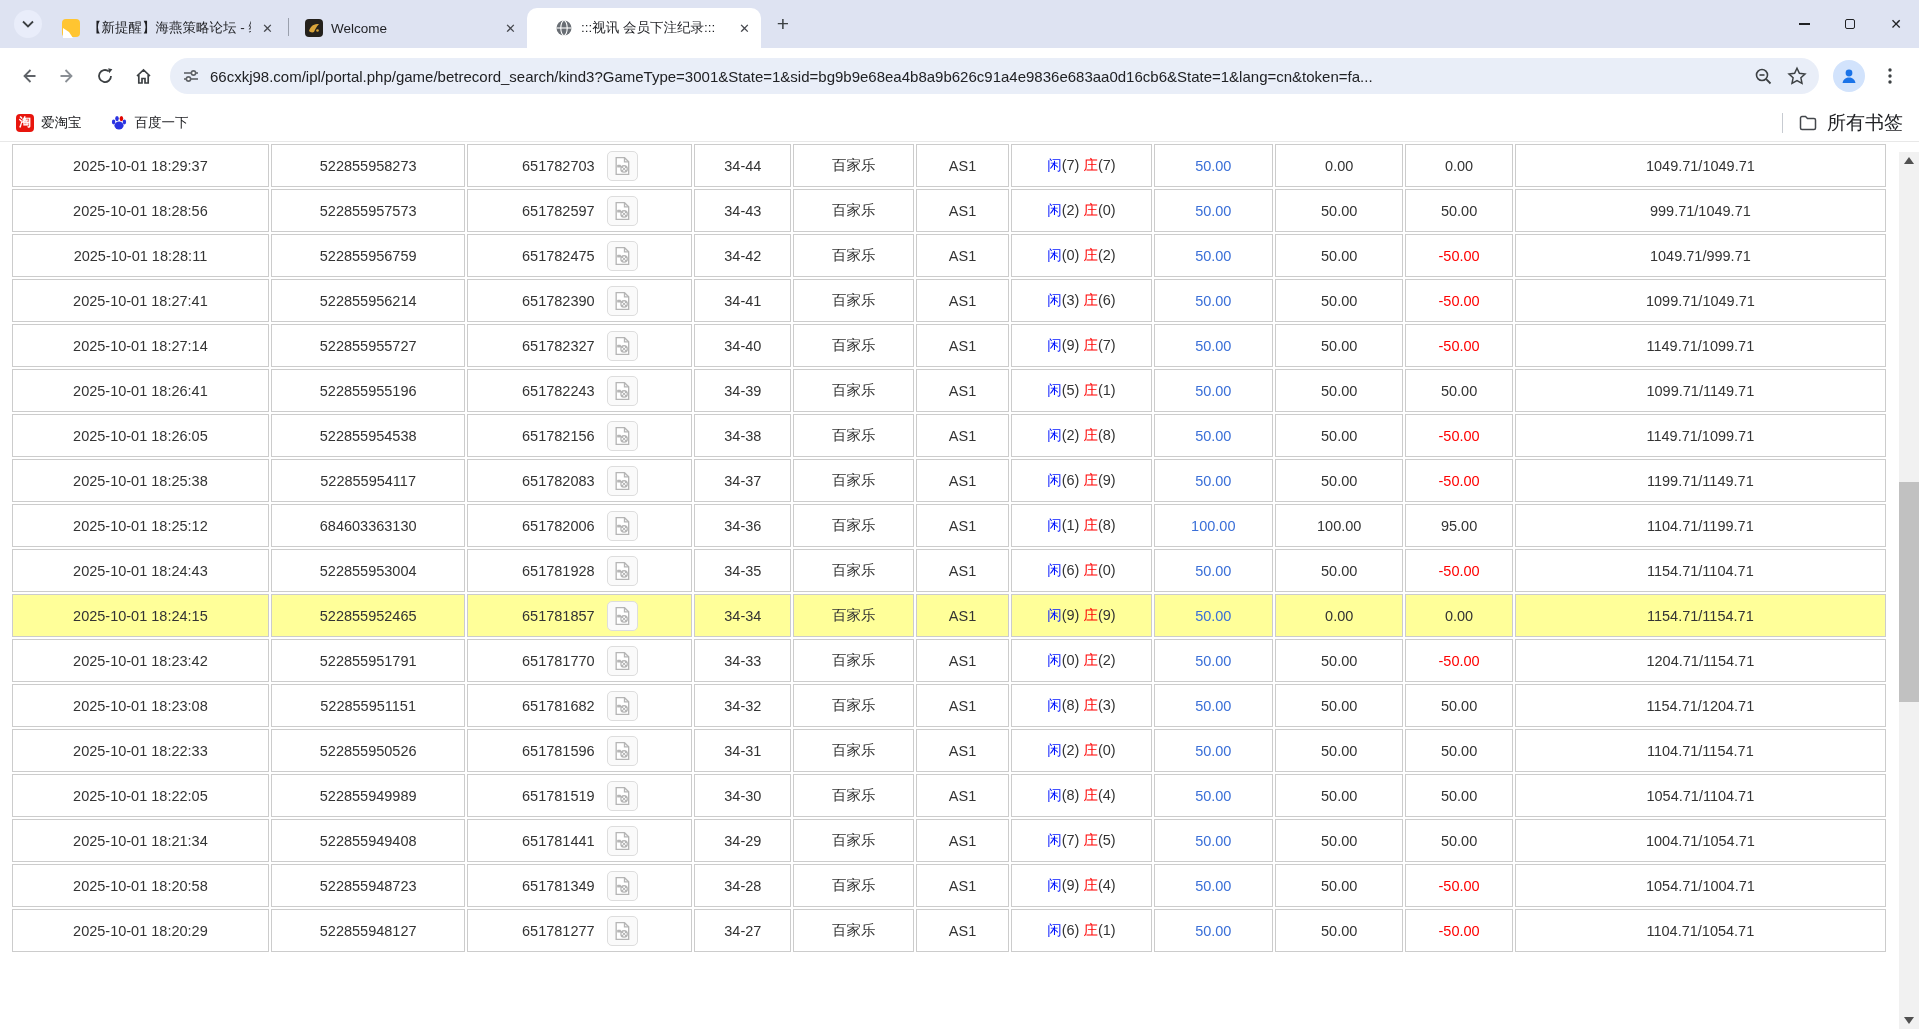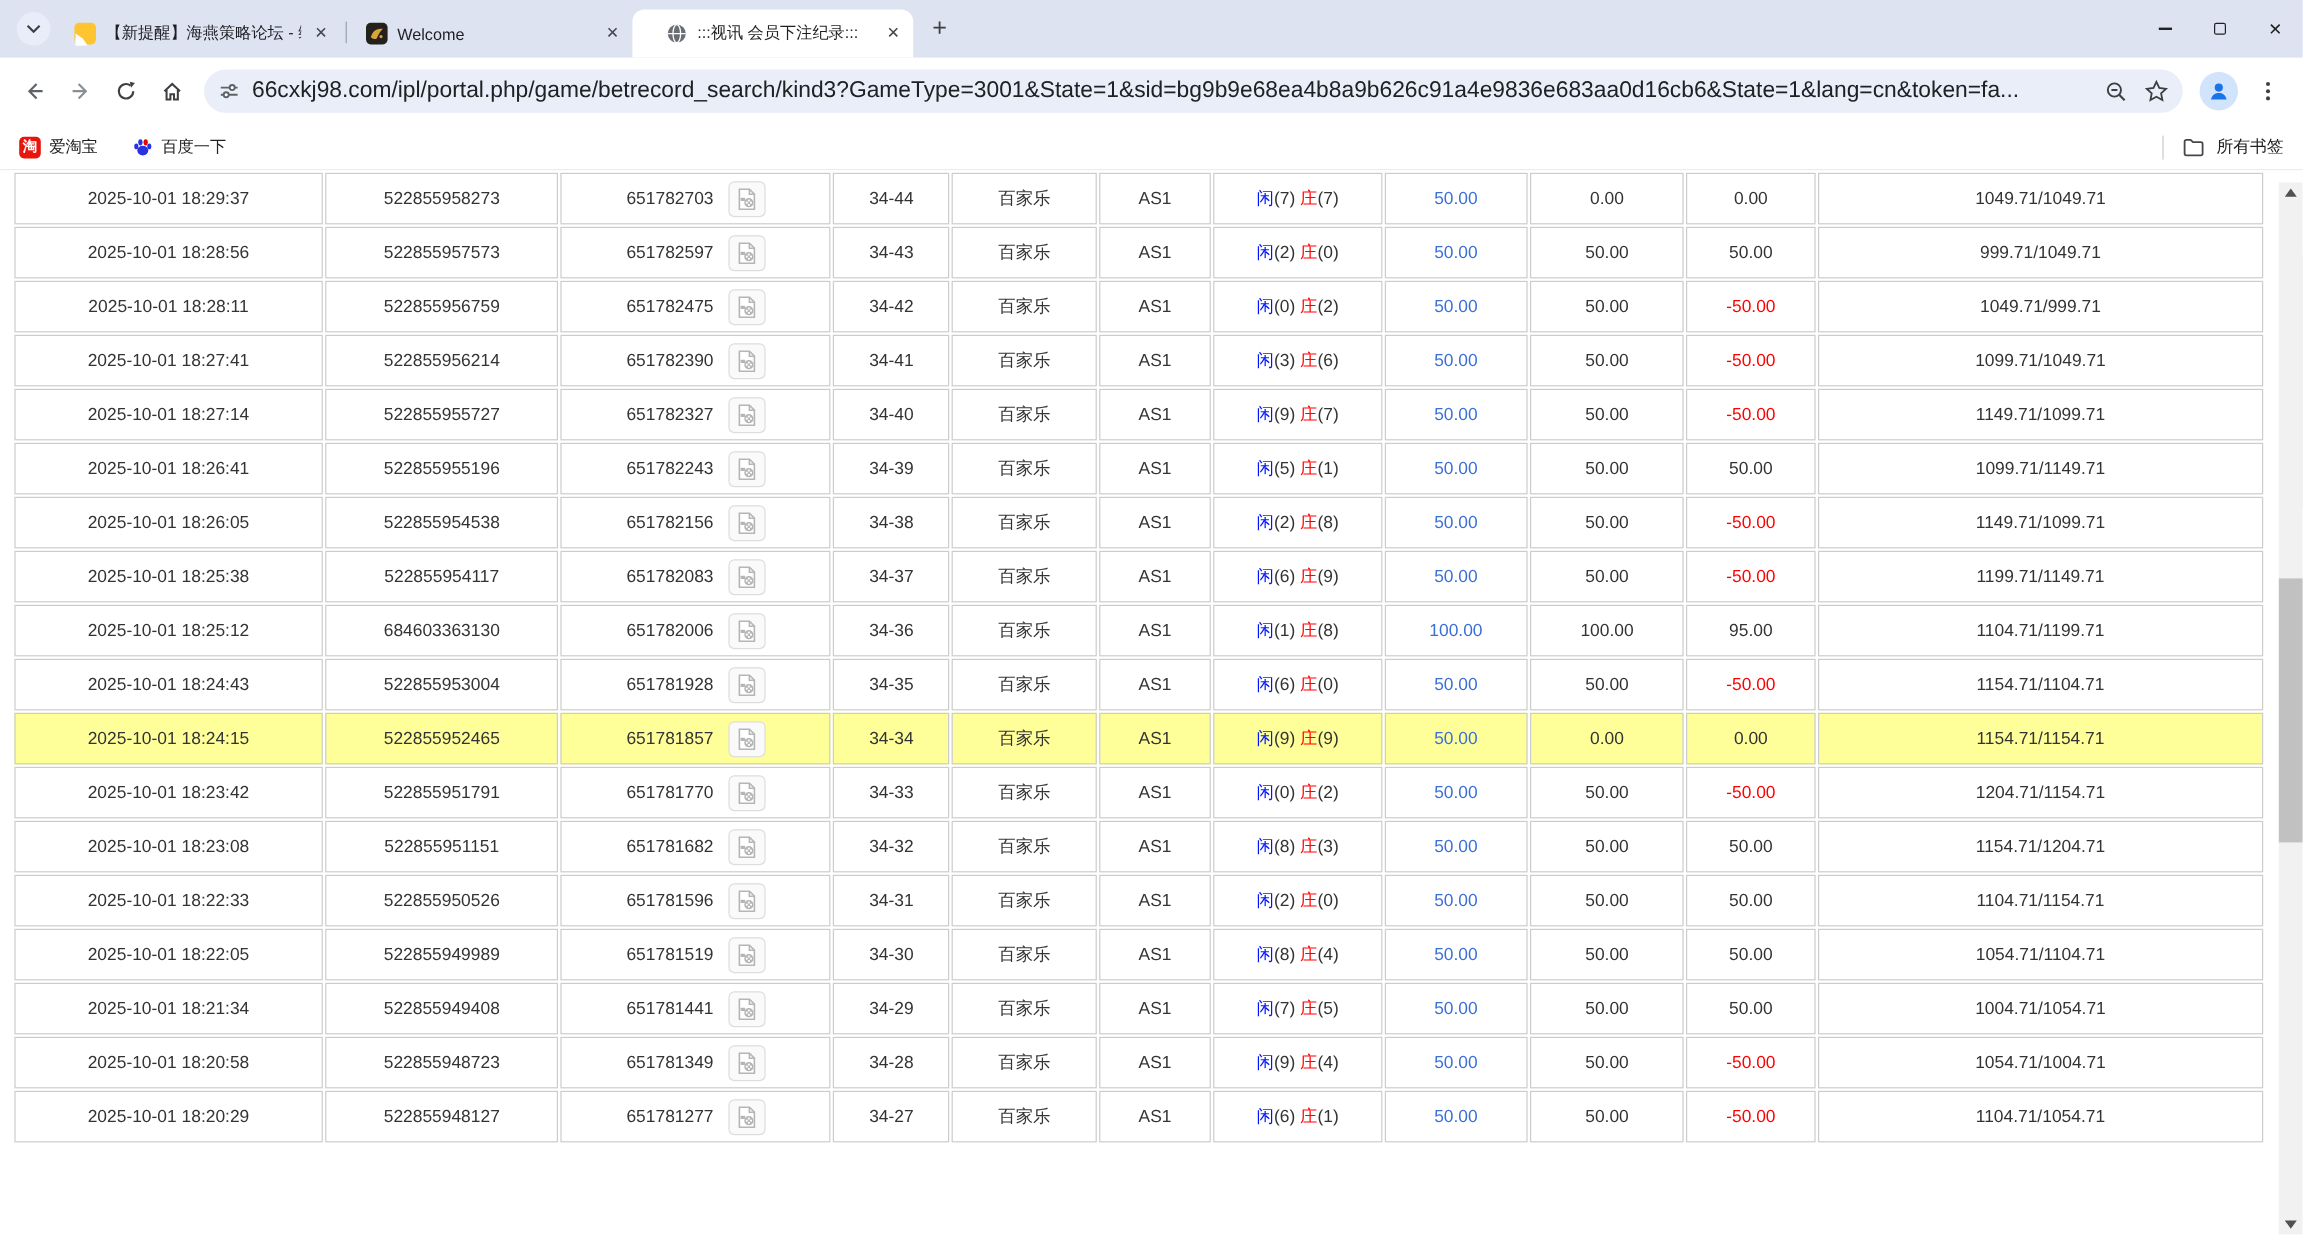--- a/index.html
+++ b/index.html
@@ -31,21 +31,21 @@
   .fav-yellow::after { content:""; position:absolute; left:1px; bottom:-1px; border:4px solid transparent;
     border-left:6px solid #fff; border-bottom:6px solid #fff; }
   .fav-dark { background:#24211c; border-radius:4px; width:18px; height:18px; display:flex; align-items:center; justify-content:center; }
 
   
   .toolbar { height:56px; background:#fff; display:flex; align-items:center; padding:0 10px; }
   .nav-btn { width:38px; height:38px; border-radius:50%; display:flex; align-items:center; justify-content:center;
     color:#5f6368; flex:0 0 38px; cursor:pointer; }
   .omnibox { flex:1; height:36px; background:#e9eef8; border-radius:18px; margin:0 8px; display:flex;
     align-items:center; padding:0 12px; min-width:0; }
-  .omni-url { flex:1; font-size:19px; color:#202124; white-space:nowrap; overflow:hidden; margin-left:10px; }
+  .omni-url { flex:1; font-size:15px; color:#202124; white-space:nowrap; overflow:hidden; margin-left:10px; }
   .omni-icons { display:flex; align-items:center; gap:14px; margin-left:8px; }
   .avatar { width:32px; height:32px; border-radius:50%; background:#d2e3fc; display:flex; align-items:center;
     justify-content:center; margin:0 6px; cursor:pointer; }
 
   
   .bookmarks { height:38px; background:#fff; display:flex; align-items:center; padding:0 16px;
     border-bottom:1px solid #e8e8e8; }
   .bm-item { display:flex; align-items:center; gap:7px; font-size:13.5px; color:#202124; margin-right:28px; cursor:pointer; }
   .bm-taobao { width:18px; height:18px; background:#e8150d; border-radius:4px; color:#fff; font-size:12px;
     display:flex; align-items:center; justify-content:center; font-weight:bold; }
@@ -206,21 +206,21 @@
       <ellipse cx="11.4" cy="4.6" rx="1.8" ry="2.6" fill="#e10601"></ellipse>
       <ellipse cx="14.4" cy="8" rx="1.7" ry="2.4" fill="#2932e1"></ellipse>
     </svg>
     <span>百度一下</span>
   </div>
   <div class="bm-right">
     <span class="bm-divider"></span>
     <svg width="18" height="16" viewBox="0 0 18 16">
       <path d="M1.5 3 A1.5 1.5 0 0 1 3 1.5 H6.5 L8.5 3.5 H15 A1.5 1.5 0 0 1 16.5 5 V13 A1.5 1.5 0 0 1 15 14.5 H3 A1.5 1.5 0 0 1 1.5 13 Z" fill="none" stroke="#44474c" stroke-width="1.5"></path>
     </svg>
-    <span style="font-size:14px;color:#202124;">所有书签</span>
+    <span style="font-size:19px;color:#202124;">所有书签</span>
   </div>
 </div>
 
 <div class="content">
   <table class="bets">
     <colgroup>
       <col style="width:256px">
         <col style="width:194px">
         <col style="width:224px">
         <col style="width:97px">

